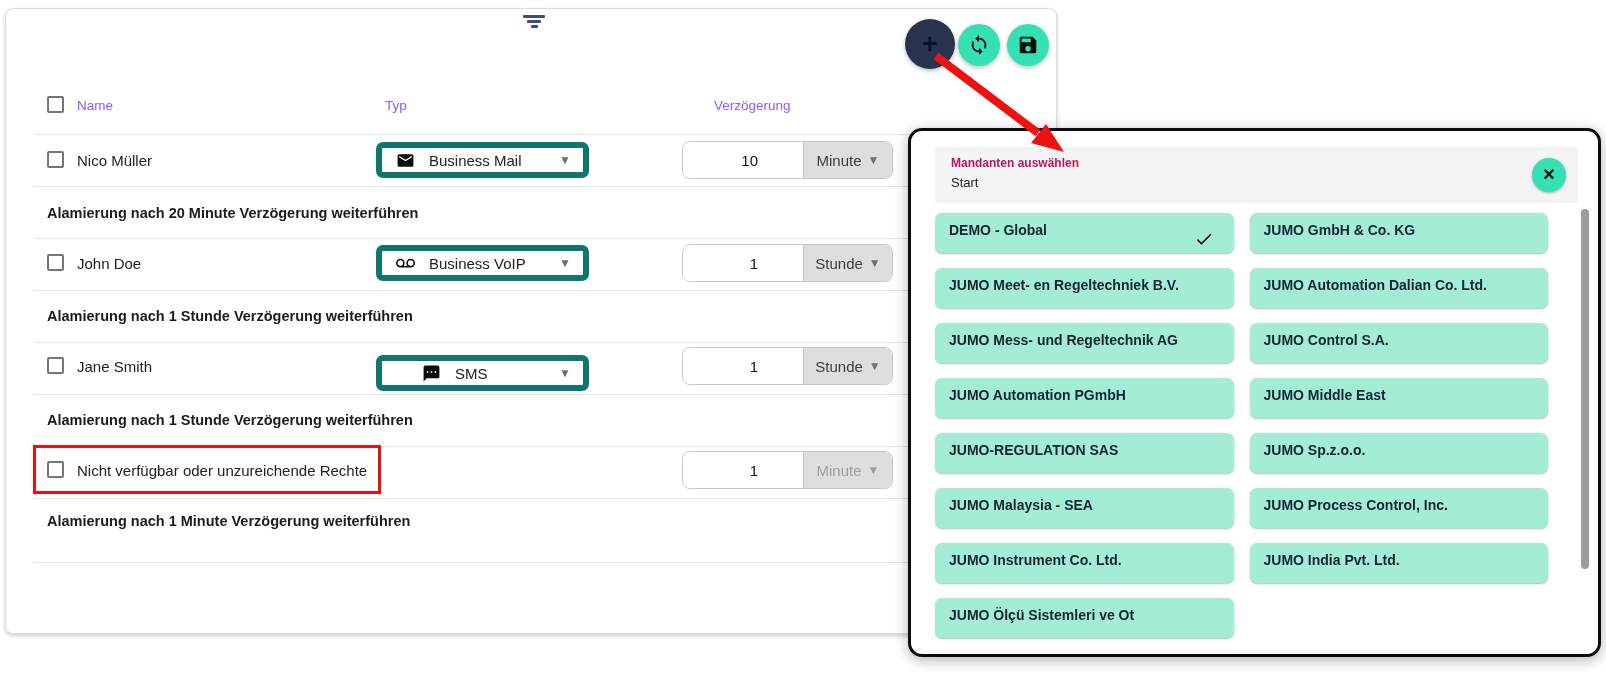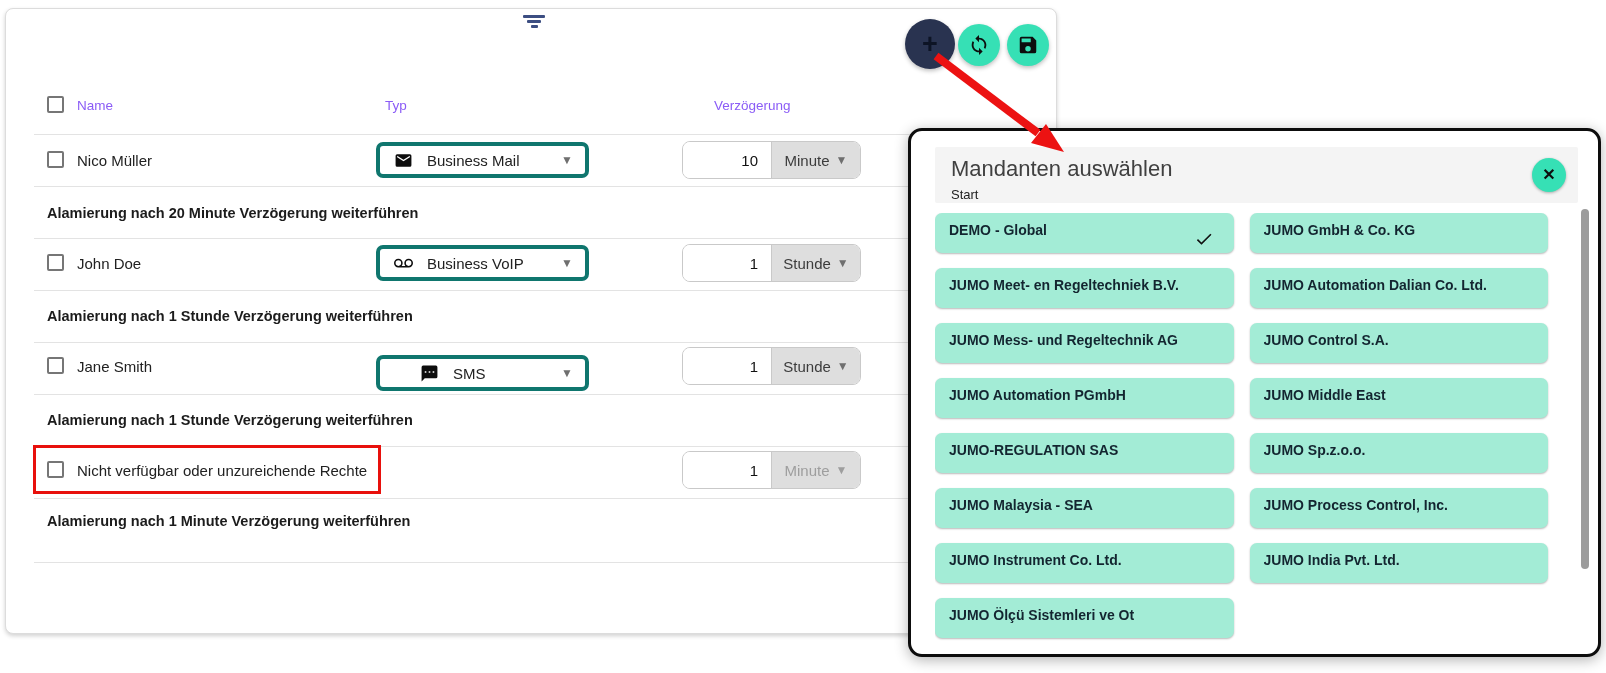--- a/index.html
+++ b/index.html
@@ -16,32 +16,32 @@
   .fb1 { width:22px; } .fb2 { width:14px; } .fb3 { width:7px; }
 
   .hr { position:absolute; left:28px; right:16px; height:1px; background:#e3e3e3; }
 
   .colhead { position:absolute; font-size:13.5px; color:#8b5cf6; }
   .cb { position:absolute; width:17px; height:17px; border:2px solid #767676; border-radius:2px; background:#fff; cursor:pointer; }
   .rowname { position:absolute; font-size:15px; color:#212121; white-space:nowrap; }
   .note { position:absolute; left:41px; font-size:14.5px; font-weight:bold; color:#1c1c1c; white-space:nowrap; }
 
   .type-dd { position:absolute; left:370px; width:213px; height:36px; background:#fff;
-             border:4px solid #0f766e; border-radius:7px; display:flex; align-items:center;
+             border:6px solid #0f766e; border-radius:7px; display:flex; align-items:center;
              padding:0 12px 0 14px; cursor:pointer; }
   .type-dd svg { width:19px; height:19px; fill:#0d0d0d; flex:0 0 auto; }
   .type-dd .tlabel { font-size:15px; color:#212121; margin-left:14px; flex:1; }
   .caret { font-size:12px; color:#6f6f6f; }
 
   .delay { position:absolute; left:676px; display:flex; height:38px; border:1px solid #c9c9c9; border-radius:8px; overflow:hidden; }
   .delay input { width:88px; height:100%; border:none; outline:none; background:#fff;
                  text-align:right; padding-right:13px; font-size:15px; color:#111;
                  font-family:"Liberation Sans", sans-serif; }
   .unit { width:89px; height:100%; background:#dedede; border-left:1px solid #c9c9c9;
-          display:flex; align-items:center; justify-content:center; gap:6px; cursor:pointer; }
+          display:flex; align-items:center; justify-content:center; gap:6px; cursor:pointer;margin-left:32px; }
   .unit .ulabel { font-size:15px; color:#3c3c3c; }
   .unit.disabled .ulabel, .unit.disabled .caret { color:#9e9e9e; }
 
   .red-box { position:absolute; left:27px; top:436px; width:348px; height:49px;
              border:3px solid #e8100c; z-index:5; pointer-events:none; }
 
   
   .fab { position:absolute; border-radius:50%; display:flex; align-items:center; justify-content:center; cursor:pointer; z-index:10;
          box-shadow:0 2px 4px rgba(0,0,0,.25); }
   .fab-add { left:905px; top:19px; width:50px; height:50px; background:#293350; }
@@ -52,21 +52,21 @@
 
   
   .arrow-svg { position:absolute; left:0; top:0; width:1606px; height:673px; z-index:40; pointer-events:none; }
 
   
   .modal { position:absolute; left:908px; top:128px; width:693px; height:529px;
            background:#fff; border:3px solid #0d0d0d; border-radius:14px; z-index:20;
            box-shadow:0 3px 14px rgba(0,0,0,.30); overflow:hidden; }
   .modal-pad { position:absolute; left:0; top:0; right:0; bottom:0; padding:16px 20px 0 24px; }
   .modal-header { position:relative; height:56px; background:#f4f4f4; border-radius:2px; padding:9px 0 0 16px; }
-  .modal-title { font-size:22px; font-weight:normal; color:#404040; }
+  .modal-title { font-size:12px; font-weight:bold; color:#be185d; }
   .modal-subtitle { font-size:13px; color:#222; margin-top:5px; }
   .close-btn { position:absolute; right:12px; top:11px; width:34px; height:34px; border-radius:50%;
                background:#36e0b5; display:flex; align-items:center; justify-content:center;
                cursor:pointer; box-shadow:0 1px 3px rgba(0,0,0,.3); }
   .close-btn span { font-size:16px; font-weight:bold; color:#0d0d0d; line-height:1; }
 
   .tiles { margin-top:10px; height:430px; overflow:hidden;
            display:grid; grid-template-columns:1fr 1fr; gap:10px 16px; padding-right:30px; }
   .tile { position:relative; height:40px; background:#a3ecd6; border-radius:7px;
           padding:9px 14px 0 14px; cursor:pointer; box-shadow:0 1px 2px rgba(0,0,0,.28); }

